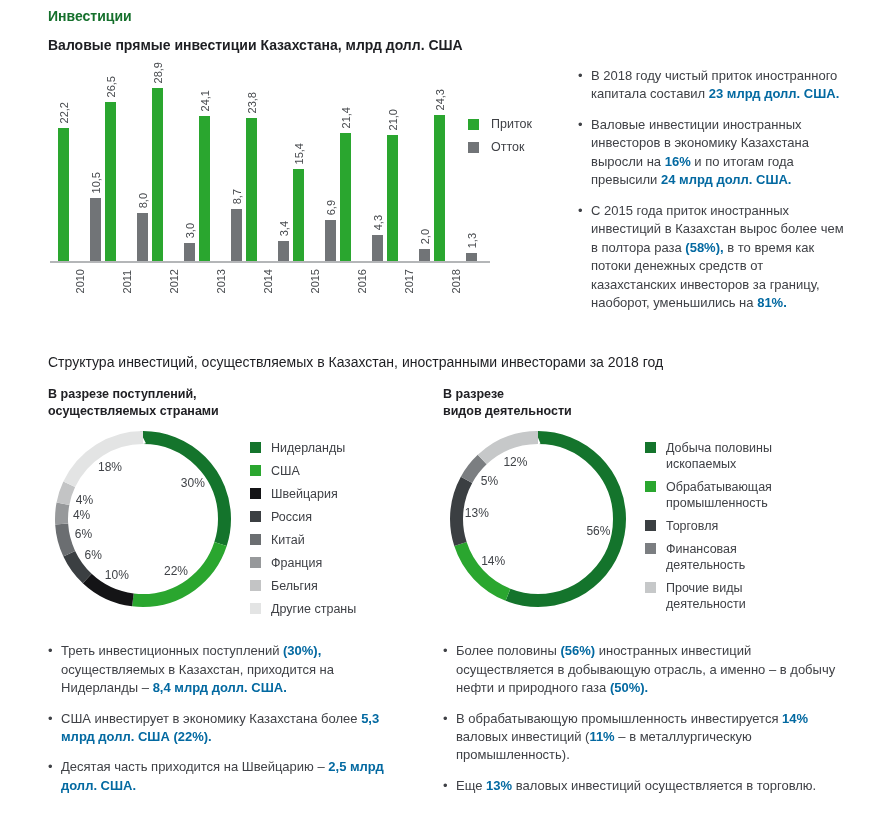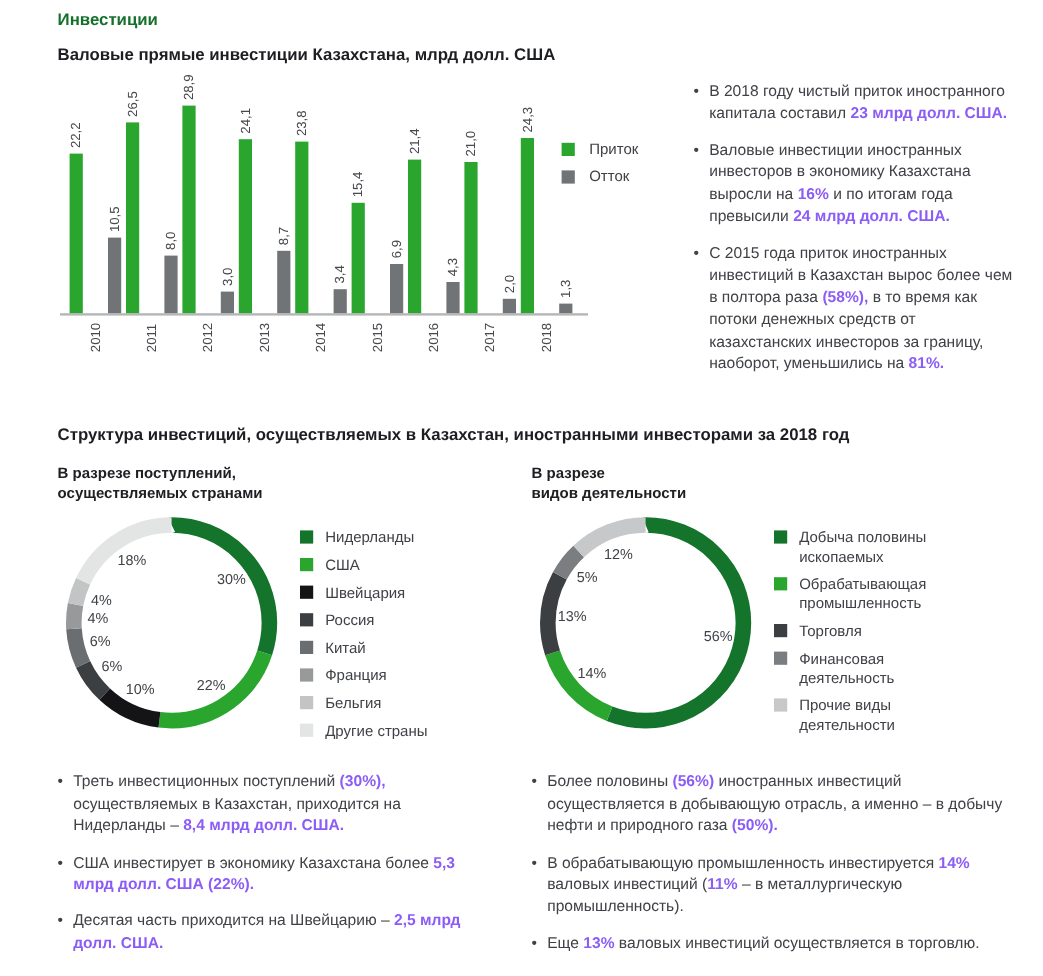--- a/index.html
+++ b/index.html
@@ -24,25 +24,25 @@
   .year-cell span{writing-mode:vertical-rl;transform:rotate(180deg);font-size:11px;color:#46494d;}
   .bar-legend{position:absolute;left:420px;top:52px;}
   .bl-item{display:flex;align-items:center;margin-bottom:9px;}
   .bl-swatch{width:11px;height:11px;flex:none;margin-right:12px;}
   .bl-label{font-size:12.5px;color:#3f4146;}
 
   
   .bullets{list-style:none;margin:0;padding:0;font-size:13px;line-height:1.42;color:#3f4146;}
   .bullets li{padding-left:13px;position:relative;margin-bottom:12px;}
   .bullets li::before{content:"\2022";position:absolute;left:0;top:0;}
-  .bullets b{color:#8b5cf6;}
+  .bullets b{color:#0369a1;}
   .top-insights{width:272px;padding-top:2px;}
 
   
-  .section-title{font-size:14px;font-weight:700;color:#1d1e22;margin:30px 0 14px 0;}
+  .section-title{font-size:14px;font-weight:400;color:#1d1e22;margin:30px 0 14px 0;}
   .charts-row{display:flex;margin-top:16px;}
   .donut-col{width:395px;flex:none;}
   .donut-col.right{flex:1;width:auto;}
   .donut-head{font-weight:700;font-size:12.5px;color:#202024;white-space:pre-line;line-height:1.35;margin:0 0 4px 0;}
   .donut-flex{display:flex;}
   svg.donut{width:190px;height:190px;flex:none;}
   .donut-label{font-size:12px;fill:#3f4247;}
   .donut-legend{margin:16px 0 0 12px;font-size:12.5px;color:#3f4146;}
   .dl-item{display:flex;margin-bottom:7px;line-height:1.28;}
   .dl-swatch{width:11px;height:11px;flex:none;margin:2px 10px 0 0;}

